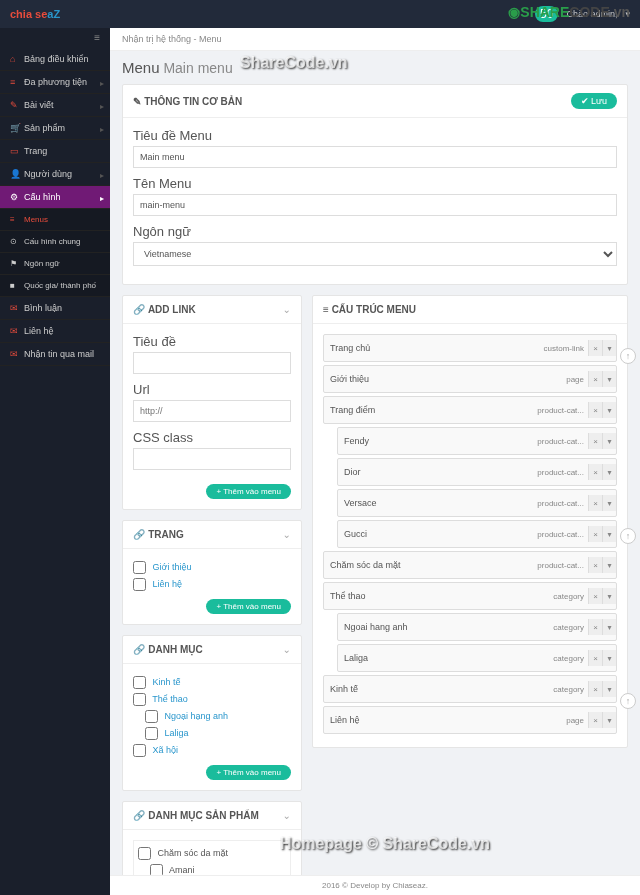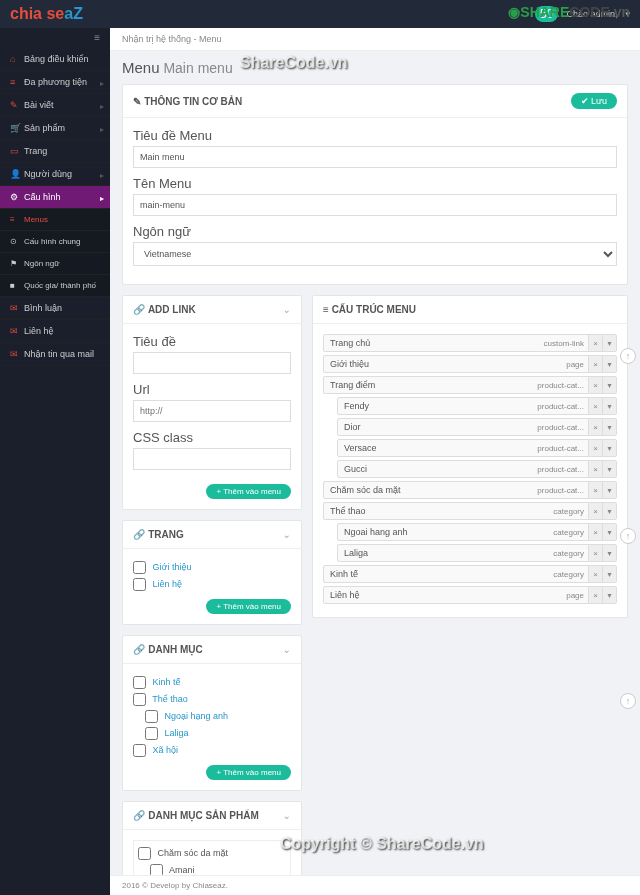--- a/index.html
+++ b/index.html
@@ -1,18 +1,18 @@
 <!DOCTYPE html>
 <html><head>
 <meta charset="utf-8">
 <style>
 * { box-sizing: border-box; margin: 0; padding: 0; }
 body { font-family: Arial, sans-serif; font-size: 10px; background: #f0f2f5; width: 640px; height: 895px; overflow: hidden; position: relative; }
 .topbar { height: 28px; background: #222a3a; display: flex; align-items: center; justify-content: space-between; padding: 0 10px; color: #fff; }
-.logo { color: #e74c3c; font-weight: bold; font-size: 16px; }
+.logo { color: #e74c3c; font-weight: bold; font-size: 11px; }
 .logo .az { color: #2996cc; }
 .topright { display: flex; align-items: center; gap: 8px; font-size: 9px; color: #ccc; }
 .badge { background: #1abc9c; border-radius: 8px; padding: 1px 5px; font-size: 12px; color: #fff; }
 .sidebar { position: absolute; left: 0; top: 28px; width: 110px; background: #1a1f2b; height: 867px; }
 .menubtn { height: 20px; text-align: right; padding: 4px 10px; color: #888; }
 .nav { list-style: none; }
 .nav li { padding: 6px 10px; color: #ccc; font-size: 9px; border-bottom: 1px solid #222; cursor: pointer; position: relative; }
 .nav li.active { background: #701a75; color: #fff; }
 .nav li .caret { position: absolute; right: 6px; top: 8px; color: #555; font-size: 8px; }
 .nav li.active .caret { color: #fff; }
@@ -35,29 +35,29 @@
 .btn-save { background: #1abc9c; color: #fff; border-radius: 10px; padding: 3px 10px; font-size: 9px; border: none; }
 .btn-add { background: #1abc9c; color: #fff; border-radius: 10px; padding: 3px 10px; font-size: 8px; border: none; float: right; margin-top: 6px; }
 .cols { display: flex; gap: 10px; }
 .col-l { width: 180px; display: flex; flex-direction: column; gap: 10px; }
 .col-r { flex: 1; }
 .checklist { list-style: none; }
 .checklist li { font-size: 9px; color: #2996cc; padding: 2px 0; }
 .checklist li.lvl1 { padding-left: 12px; }
 .checklist li input { margin-right: 4px; vertical-align: middle; }
 .checklist li span { color: #555; }
-.menu-item { border: 1px solid #ddd; border-radius: 2px; margin-bottom: 3px; display: flex; align-items: center; font-size: 9px; background: #f9f9f9; height: 18px; }
+.menu-item { border: 1px solid #ddd; border-radius: 2px; margin-bottom: 3px; display: flex; align-items: center; font-size: 9px; background: #f9f9f9; height: 28px; }
 .menu-item .mlabel { flex: 1; padding: 0 6px; color: #555; }
 .menu-item .mtype { padding: 0 4px; color: #888; font-size: 8px; }
 .menu-item .mbtn { width: 14px; height: 16px; border-left: 1px solid #ddd; display: flex; align-items: center; justify-content: center; color: #888; font-size: 8px; background: #eee; }
 .mi-wrap { display: flex; }
 .mi-indent { width: 14px; }
 .mi-body { flex: 1; }
 .scrollup { position: absolute; right: 4px; width: 16px; height: 16px; border: 1px solid #ccc; border-radius: 50%; display: flex; align-items: center; justify-content: center; color: #aaa; font-size: 9px; background: #fff; }
-.footer { position: absolute; bottom: 0; left: 110px; right: 0; padding: 5px 12px; font-size: 8px; color: #888; background: #fff; border-top: 1px solid #eee; }
+.footer { position: absolute; bottom: 0; left: 110px; right: 0; padding: 5px 12px; font-size: 8px; color: #888; background: #fff; border-top: 1px solid #eee; text-align: center; }
 .watermark { position: absolute; left: 50%; transform: translateX(-40%); color: rgba(255,255,255,0.75); font-size: 18px; font-weight: bold; text-shadow: 1px 1px 2px #333; pointer-events: none; }
 .watermark.w1 { top: 54px; left: 240px; transform: none; font-size: 16px; }
 .watermark.w2 { bottom: 42px; left: 280px; transform: none; font-size: 16px; }
 .brand-wm { position: absolute; top: 4px; right: 10px; font-size: 14px; font-weight: bold; color: #2a9d4a; pointer-events: none; }
 .brand-wm .sc { color: #2a9d4a; }
 .brand-wm .vn { color: #555; }
 .prodlist-wrap { max-height: 90px; overflow-y: auto; border: 1px solid #eee; padding: 4px; }
 .clearfix::after { content: ""; display: table; clear: both; }
 </style>
 </head>
@@ -340,16 +340,16 @@
   </div>
 
   <div class="scrollup" style="top:320px">↑</div>
   <div class="scrollup" style="top:500px">↑</div>
   <div class="scrollup" style="top:665px">↑</div>
 </div>
 
 <div class="footer">2016 © Develop by Chiaseaz.</div>
 
 <div class="watermark w1">ShareCode.vn</div>
-<div class="watermark w2">Copyright © ShareCode.vn</div>
+<div class="watermark w2">Homepage © ShareCode.vn</div>
 <div class="brand-wm">
   <span style="color:#2a9d4a">◉</span><span class="sc">SHARE</span><span style="color:#444">CODE</span><span class="vn">.vn</span>
 </div>
 
 </body></html>

